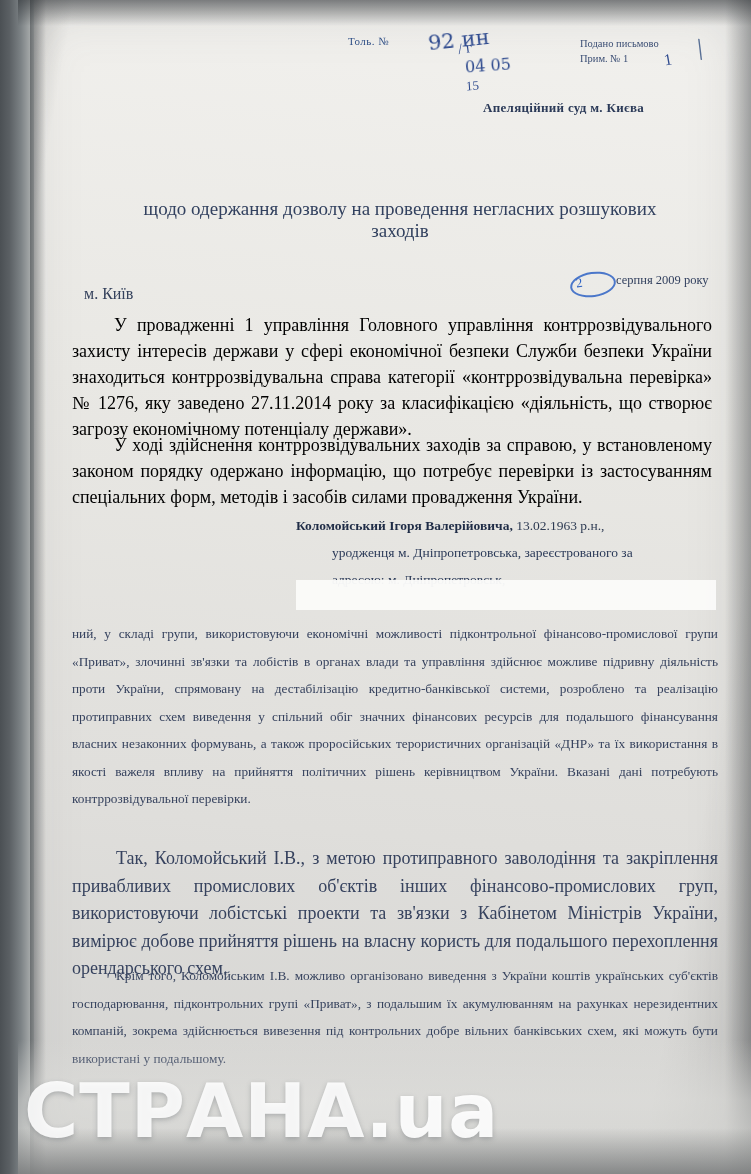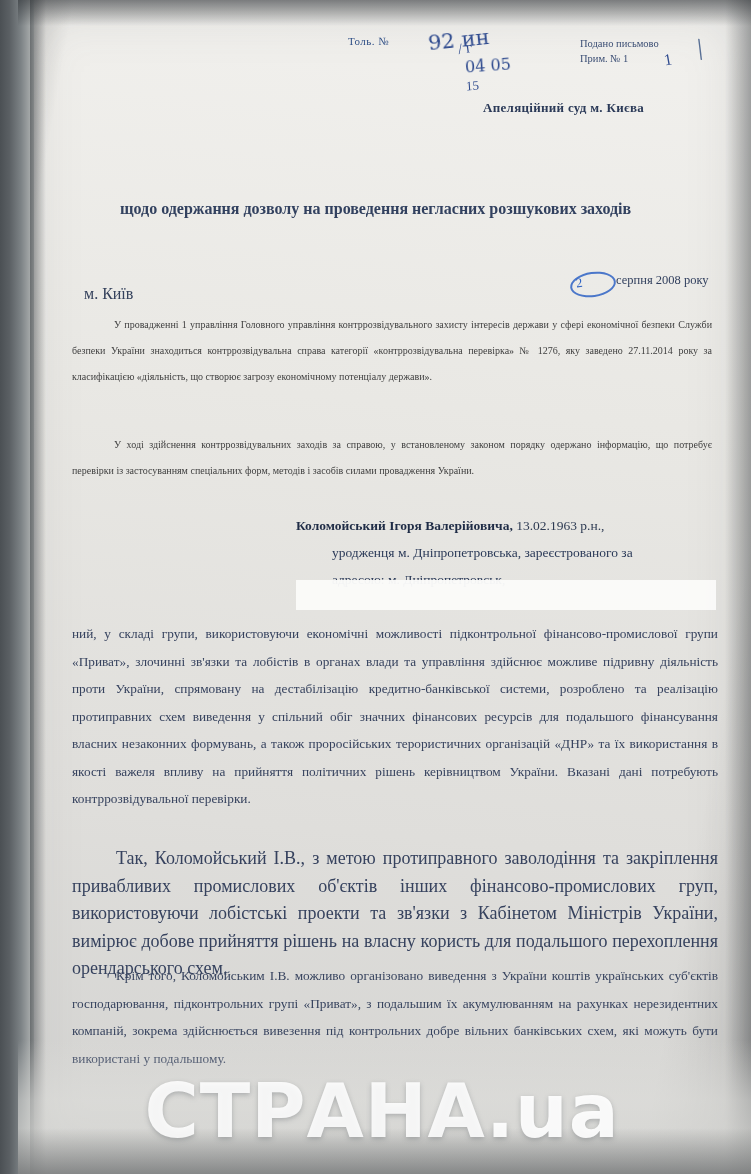--- a/index.html
+++ b/index.html
@@ -170,23 +170,23 @@
     font-weight: bold;
     letter-spacing: 6px;
     color: #2b3a58;
     filter: blur(0.5px);
   }
   .subtitle {
     position: absolute;
     top: 198px;
     left: 60px;
     width: 560px;
-    text-align: left;
-    font-size: 16px;
-    font-weight: bold;
+    text-align: center;
+    font-size: 19px;
+    font-weight: normal;
     line-height: 22px;
     color: #32415f;
     filter: blur(0.6px);
   }
 
   
   .place {
     position: absolute;
     top: 285px;
     left: 24px;
@@ -220,24 +220,24 @@
     font-size: 13px;
     color: #2f63c4;
     transform: rotate(-8deg);
   }
 
   
   .para {
     position: absolute;
     left: 12px;
     width: 640px;
-    font-size: 10px;
+    font-size: 18px;
     line-height: 26px;
     text-align: justify;
-    color: #404040;
+    color: #000000;
     filter: blur(0.62px);
     text-indent: 42px;
   }
   .p1 { top: 312px; }
   .p2 { top: 432px; }
 
   
   .person-block {
     position: absolute;
     left: 236px;
@@ -312,32 +312,31 @@
     top: 1040px;
     width: 733px;
     height: 134px;
     background: linear-gradient(180deg, rgba(225,225,222,0.0) 0%, rgba(222,222,219,0.55) 45%, rgba(214,214,211,0.85) 100%);
     pointer-events: none;
   }
 
   
   .watermark {
     position: absolute;
-    left: 32px;
+    left: 24px;
     bottom: 26px;
     width: 700px;
     font-family: "DejaVu Sans", sans-serif;
     font-size: 74px;
     font-weight: bold;
     letter-spacing: 1px;
     color: rgba(255,255,255,0.88);
     text-shadow: 0 2px 5px rgba(90,95,100,0.35);
     line-height: 74px;
     white-space: nowrap;
-    text-align: center;
   }
   .watermark .ua {
     color: rgba(255,255,255,0.92);
   }
   .watermark .dot {
     color: rgba(255,255,255,0.92);
   }
 </style>
 </head>
 <body>
@@ -368,21 +367,21 @@
       <div class="stamp-tick">\</div>
     </div>
 
     <div class="addressee">Апеляційний суд м. Києва</div>
 
     <div class="subtitle">щодо одержання дозволу на проведення негласних розшукових заходів</div>
 
     <div class="place">м. Київ</div>
     <div class="date-oval"></div>
     <div class="date-oval-txt">2</div>
-    <div class="datestamp" style="left:556px;">серпня 2008 року</div>
+    <div class="datestamp" style="left:556px;">серпня 2009 року</div>
 
     <div class="para p1">У провадженні 1 управління Головного управління контррозвідувального захисту інтересів держави у сфері економічної безпеки Служби безпеки України знаходиться контррозвідувальна справа категорії «контррозвідувальна перевірка» № 1276, яку заведено 27.11.2014 року за класифікацією «діяльність, що створює загрозу економічному потенціалу держави».</div>
     <div class="para p2">У ході здійснення контррозвідувальних заходів за справою, у встановленому законом порядку одержано інформацію, що потребує перевірки із застосуванням спеціальних форм, методів і засобів силами провадження України.</div>
 
     <div class="person-block">
       <span class="person-name">Коломойський Ігоря Валерійовича,</span>
       <span>13.02.1963 р.н.,</span>
       <span class="person-l2">уродженця м. Дніпропетровська, зареєстрованого за</span>
       <span class="person-l3">адресою: м. Дніпропетровськ,</span>
     </div>

